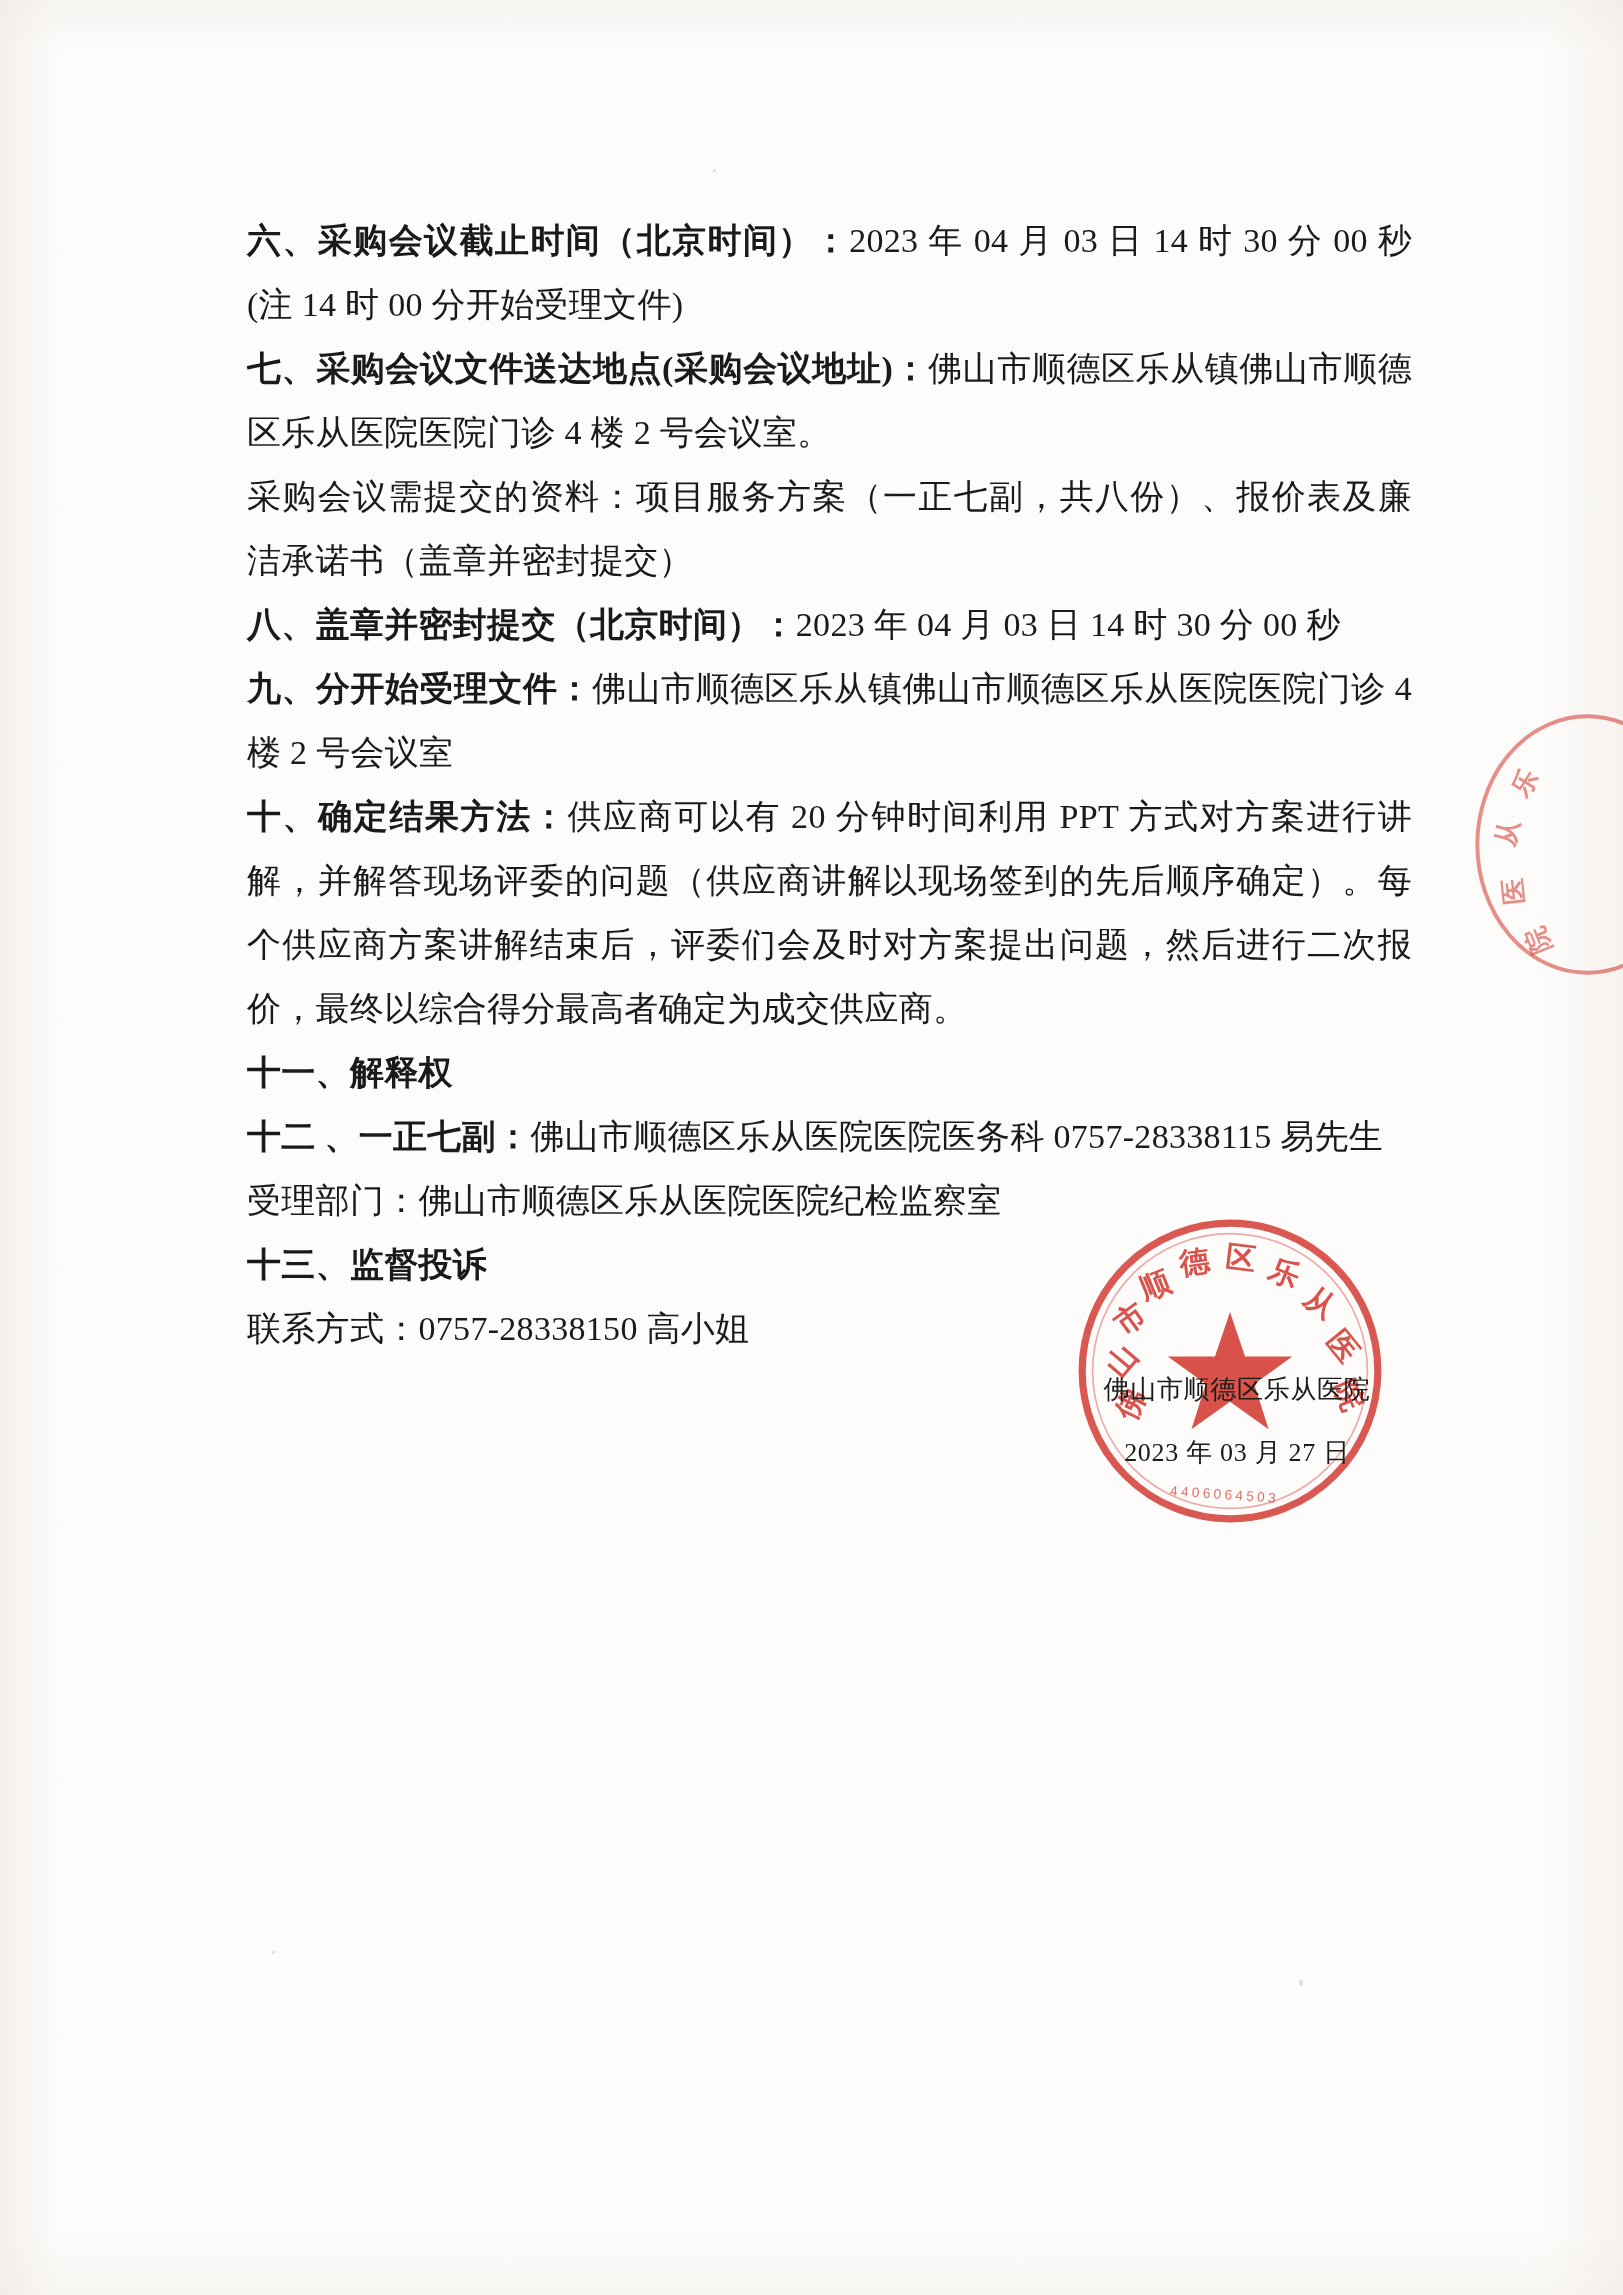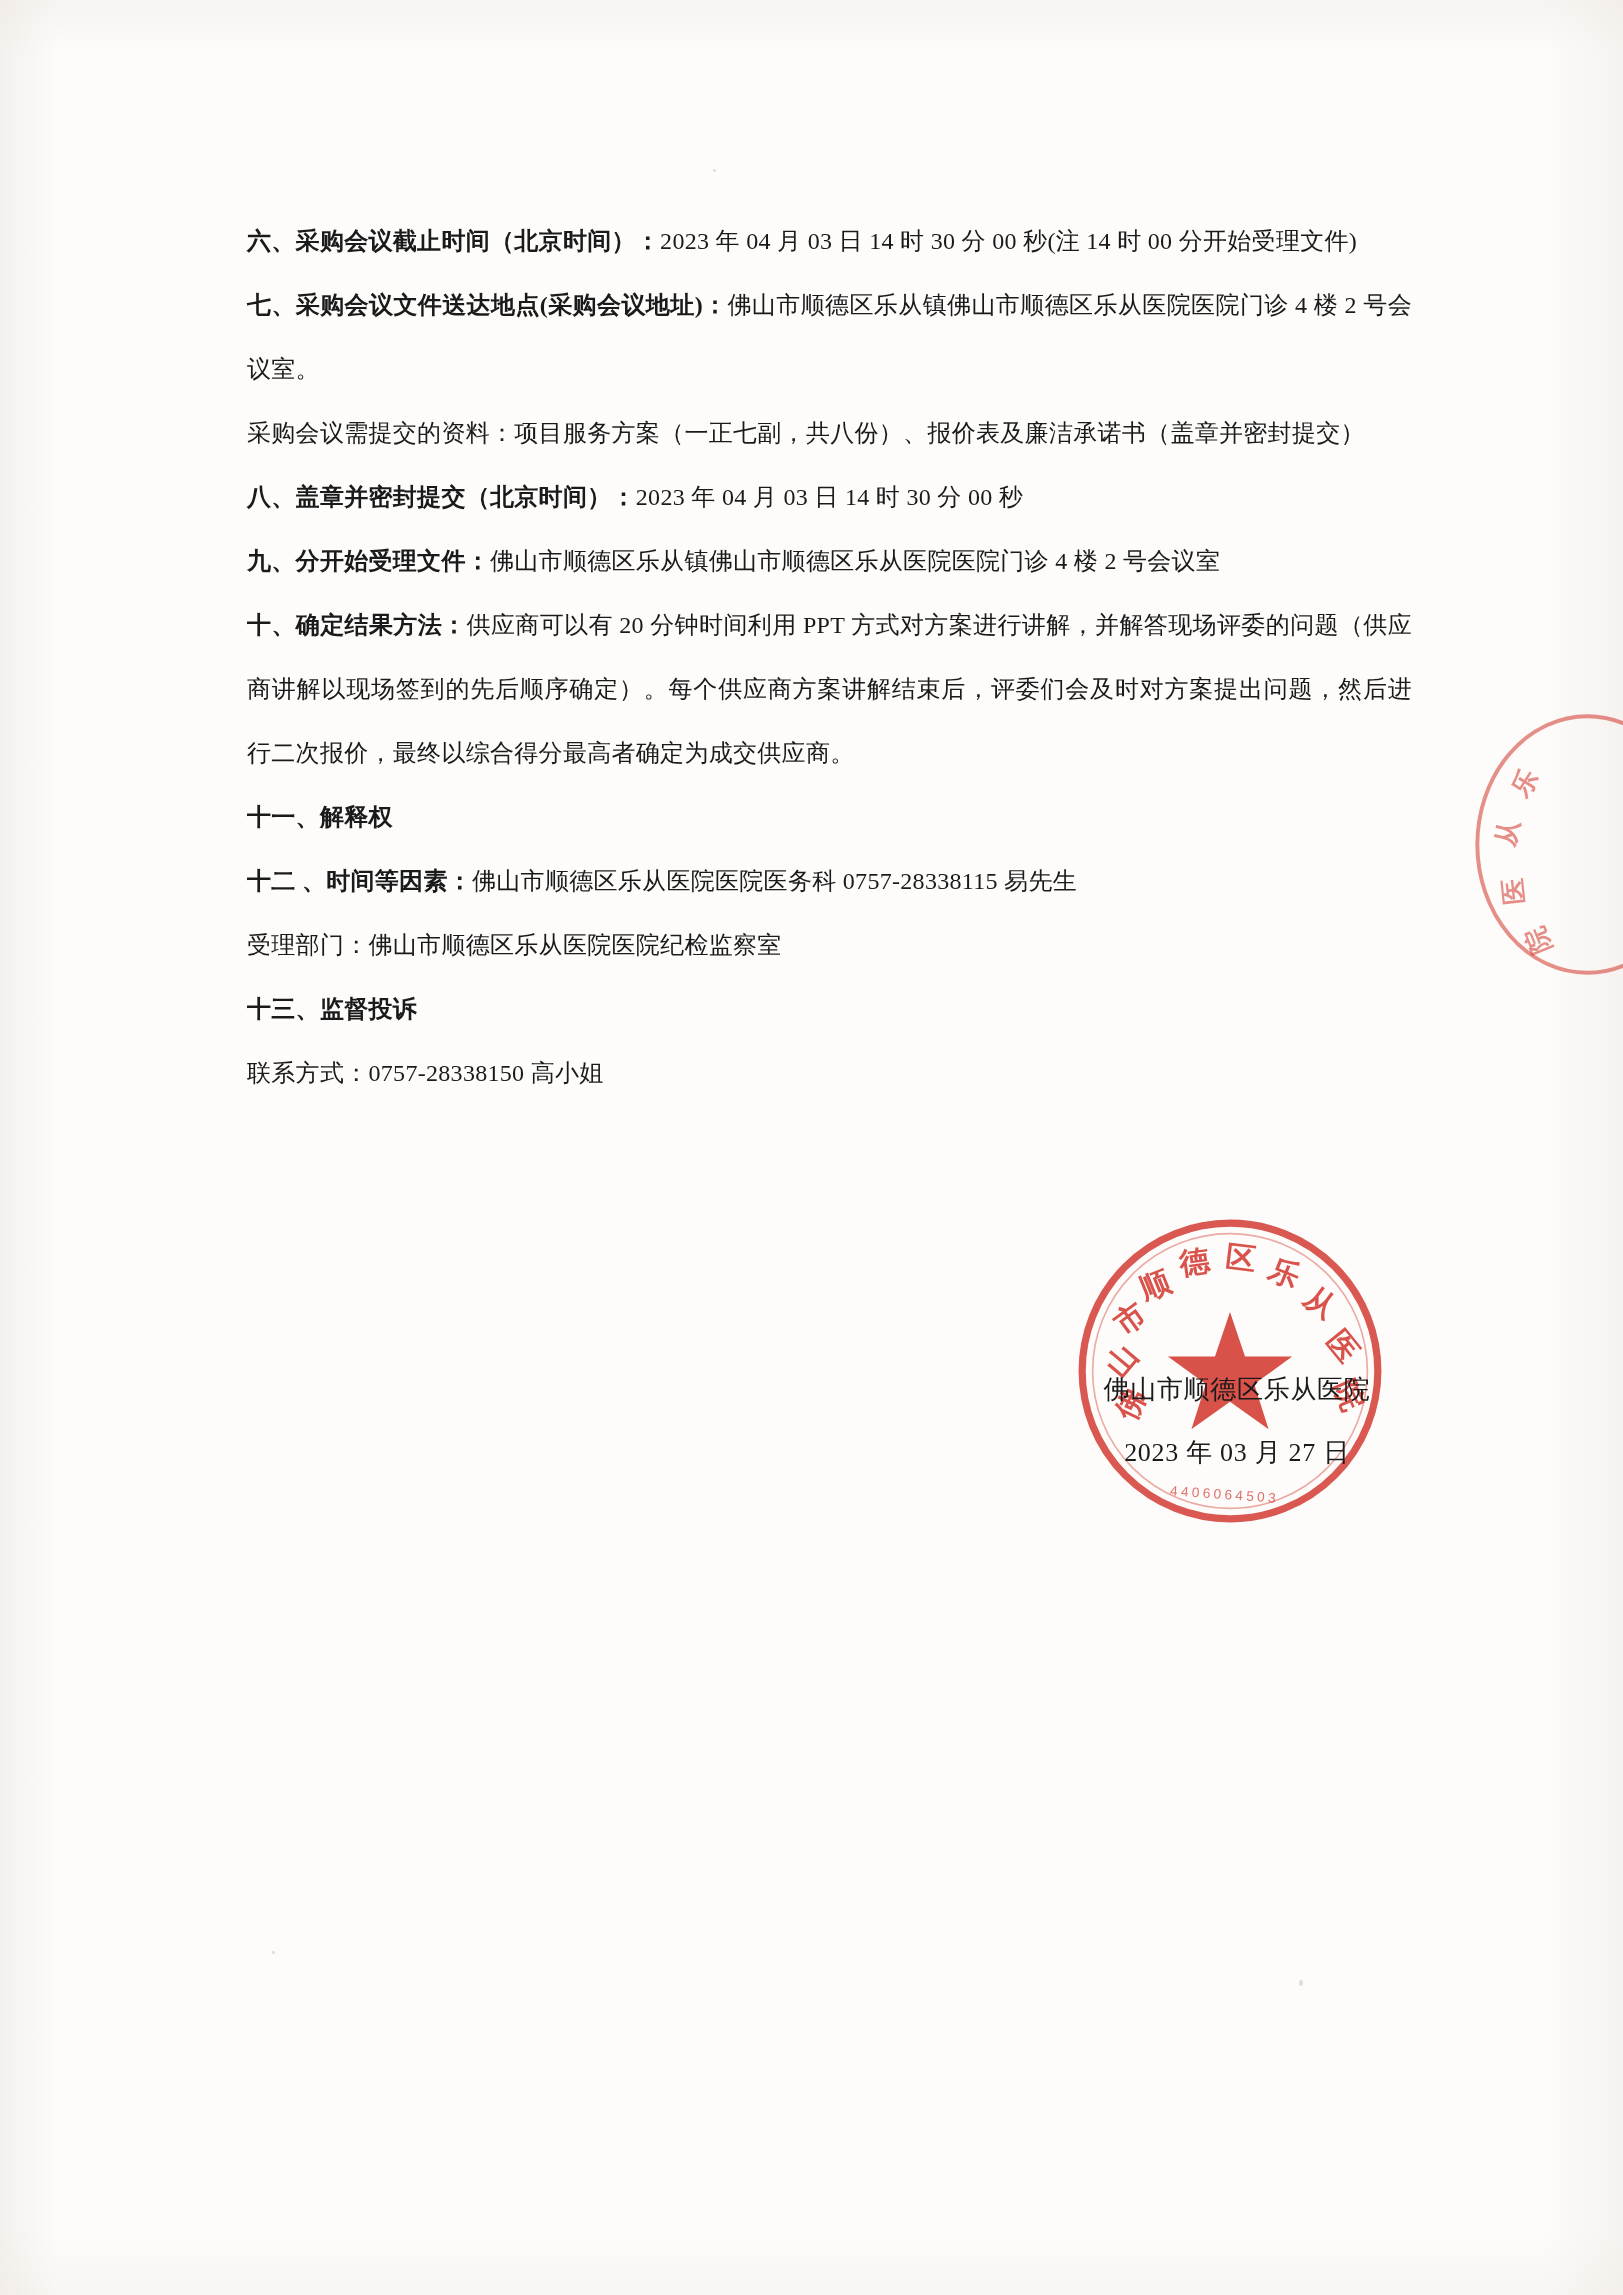--- a/index.html
+++ b/index.html
@@ -29,21 +29,21 @@
     pointer-events: none;
   }
   .content {
     position: absolute;
     left: 247px;
     top: 209px;
     width: 1165px;
   }
   p.block {
     margin: 0;
-    font-size: 24px;
+    font-size: 34px;
     line-height: 64px;
     color: #1a1a1a;
     letter-spacing: 0.3px;
     text-align: justify;
   }
   .hd {
     font-weight: bold;
   }
 
   
@@ -119,21 +119,21 @@
     <p class="block">
       <span class="hd">十、确定结果方法：</span><span>供应商可以有 20 分钟时间利用 PPT 方式对方案进行讲解，并解答现场评委的问题（供应商讲解以现场签到的先后顺序确定）。每个供应商方案讲解结束后，评委们会及时对方案提出问题，然后进行二次报价，最终以综合得分最高者确定为成交供应商。</span>
     </p>
 
     <p class="block">
       <span class="hd">十一、解释权</span>
     </p>
 
 
     <p class="block">
-      <span class="hd">十二 、时间等因素：</span><span>佛山市顺德区乐从医院医院医务科  0757-28338115    易先生</span>
+      <span class="hd">十二 、一正七副：</span><span>佛山市顺德区乐从医院医院医务科  0757-28338115    易先生</span>
     </p>
 
     <p class="block">
       <span>受理部门：佛山市顺德区乐从医院医院纪检监察室</span>
     </p>
 
     <p class="block">
       <span class="hd">十三、监督投诉</span>
     </p>
 

